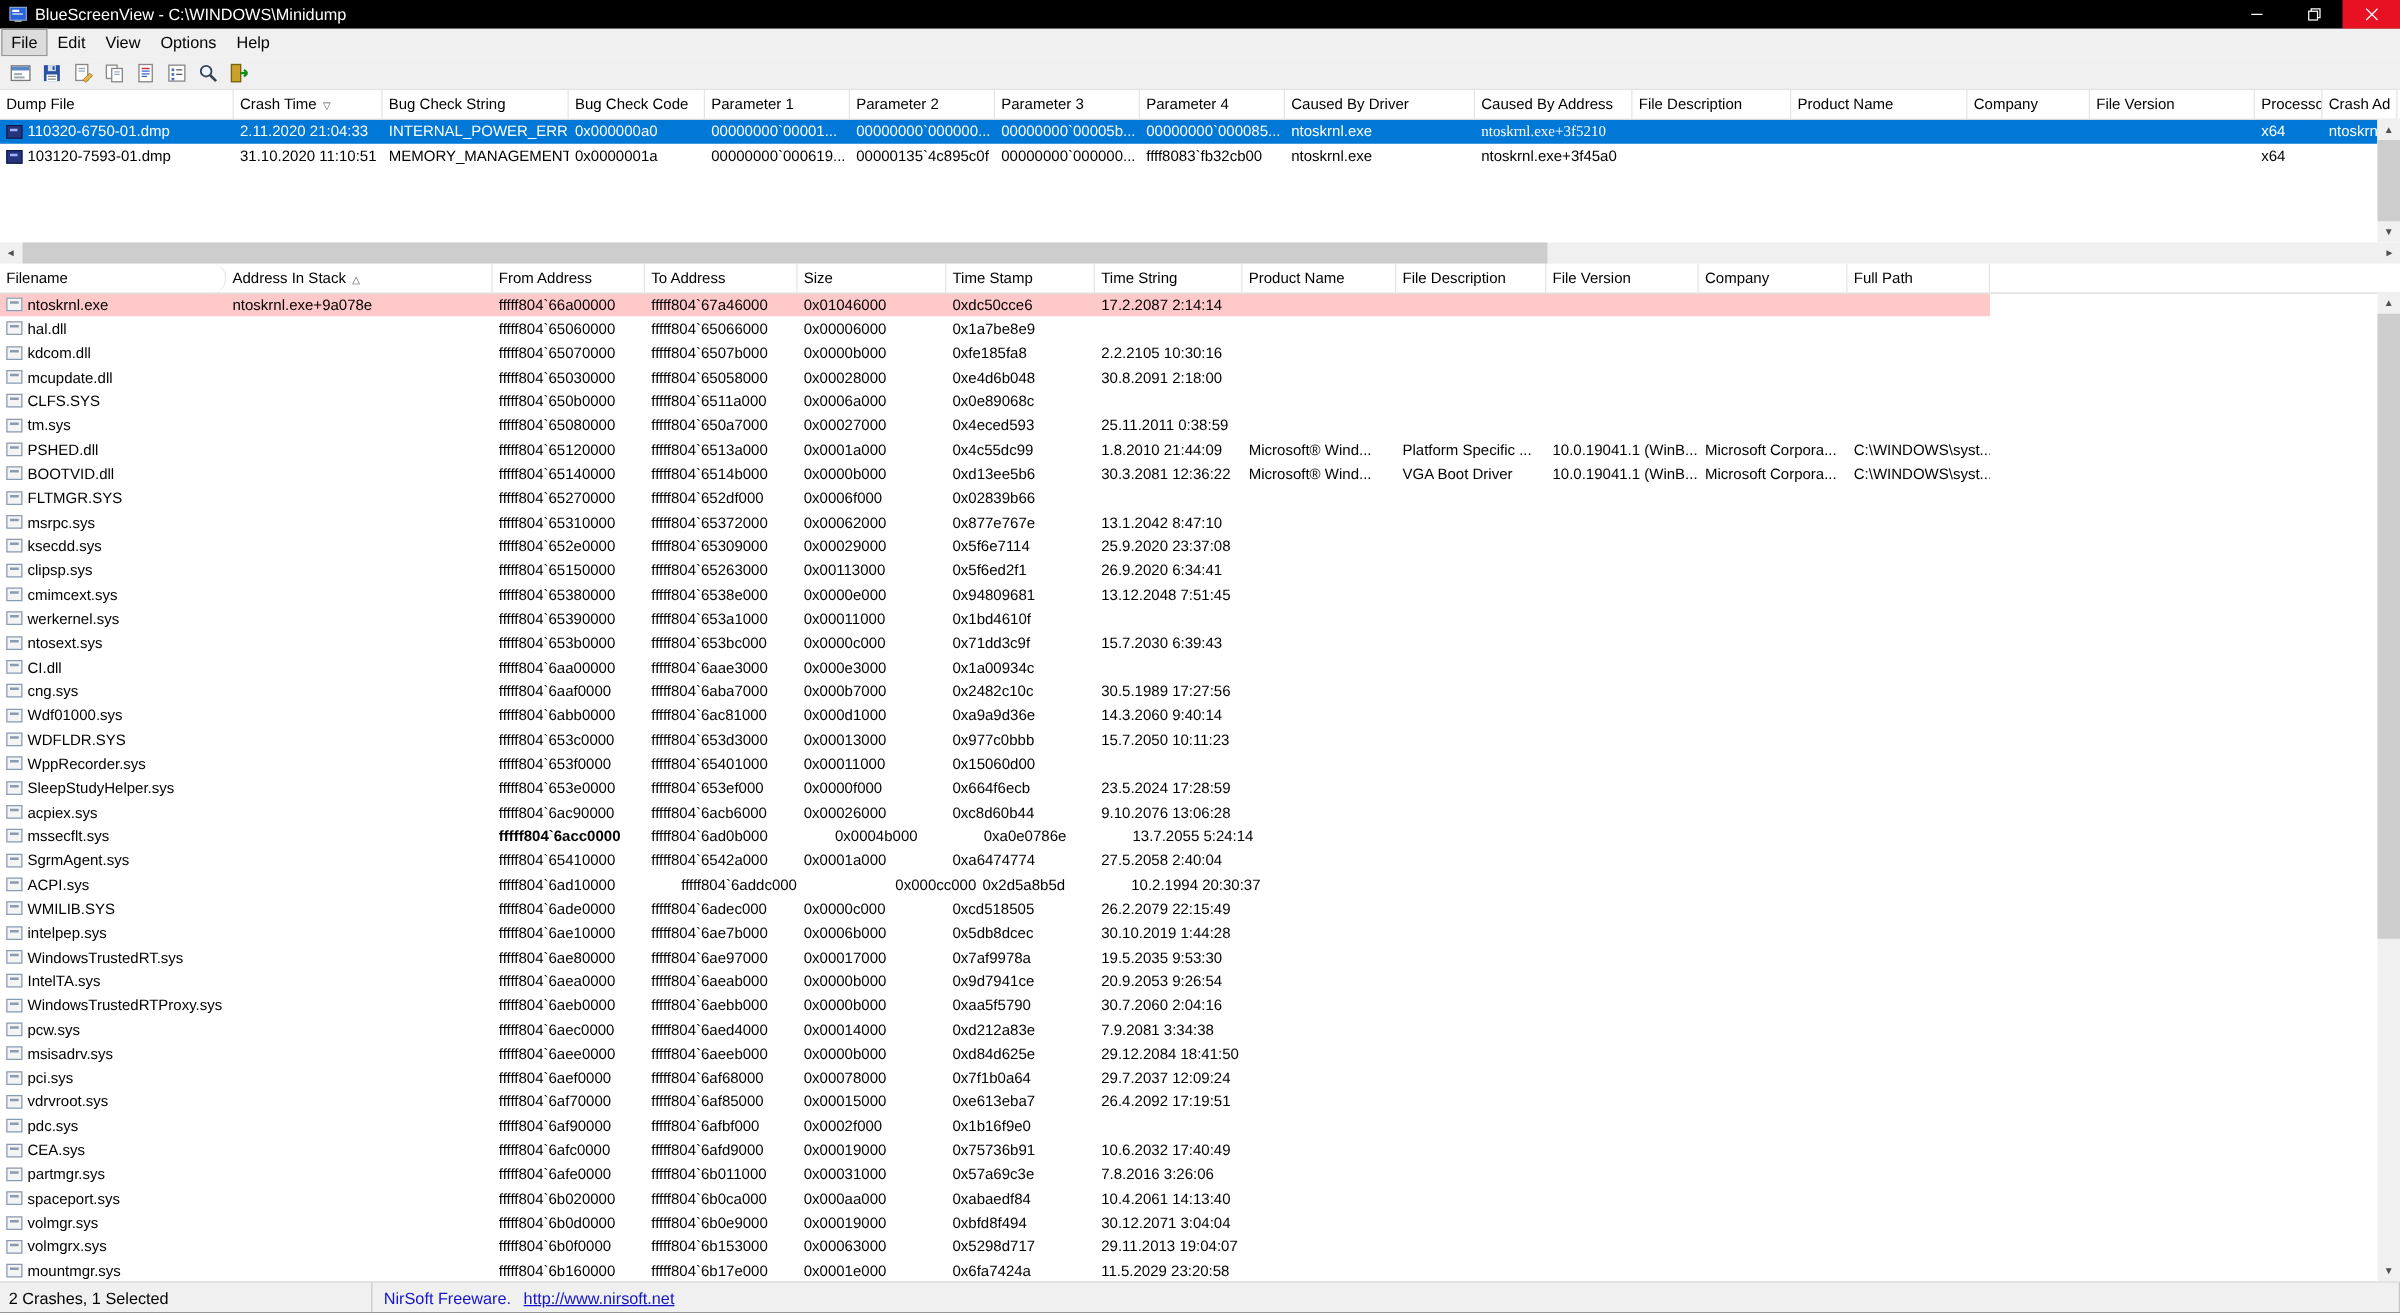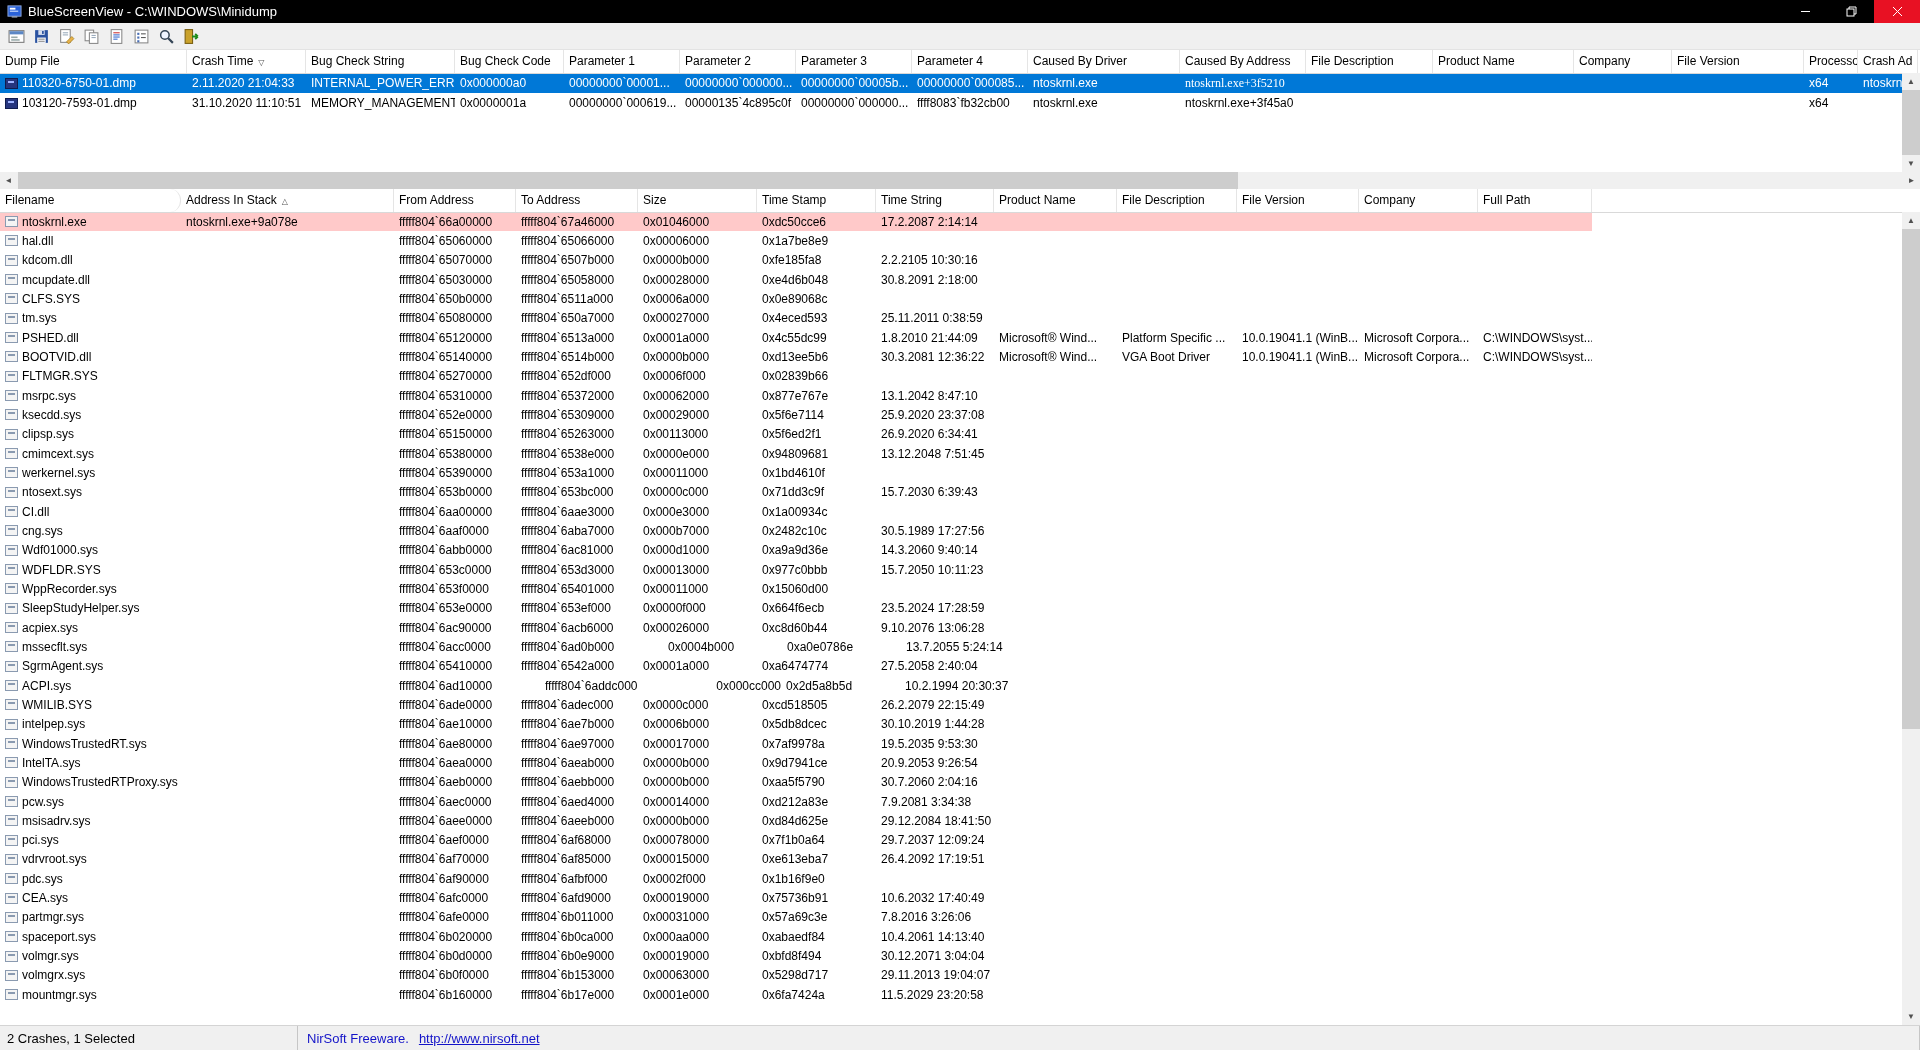--- a/index.html
+++ b/index.html
@@ -94,20 +94,27 @@
       </div>
       <div class="ctrl close">
         <svg width="11" height="11" viewBox="0 0 11 11" stroke="#fff" stroke-width="1">
           <line x1="1" y1="1" x2="10" y2="10"></line>
             <line x1="10" y1="1" x2="1" y2="10"></line>
         </svg>
       </div>
     </div>
   </div>
 
+  <div class="menubar" id="menubar">
+      <div class="menu-item active">File</div>
+      <div class="menu-item">Edit</div>
+      <div class="menu-item">View</div>
+      <div class="menu-item">Options</div>
+      <div class="menu-item">Help</div>
+    </div>
 
   <div class="toolbar" id="toolbar">
       <div class="tool">
         <span>
           <svg width="17" height="17" viewBox="0 0 16 16">
             <rect x="1" y="2.5" width="14" height="11" fill="#fff" stroke="#7a7a7a"></rect>
             <rect x="1.5" y="3" width="13" height="3" fill="#5b87c5"></rect>
             <rect x="3" y="8" width="6" height="1.5" fill="#9aa"></rect>
             <rect x="3" y="10.5" width="8" height="1.5" fill="#9aa"></rect>
           </svg>
@@ -1197,21 +1204,21 @@
           </div>
         </div>
         <div class="row">
           <div class="cell" style="width: 181px;">
             <span class="fileicon drvicon"></span>
             <span>mssecflt.sys</span>
           </div>
           <div class="cell" style="width: 213px;">
             <span></span>
           </div>
-          <div class="cell" style="width: 122px;">
+          <div class="cell" style="width: 122px; font-weight: bold;">
             <span>fffff804`6acc0000</span>
           </div>
           <div class="cell" style="width: 122px;">
             <span>fffff804`6ad0b000</span>
           </div>
           <div class="cell" style="width: 119px; margin-left: 25px;">
             <span>0x0004b000</span>
           </div>
           <div class="cell" style="width: 119px;">
             <span>0xa0e0786e</span>

